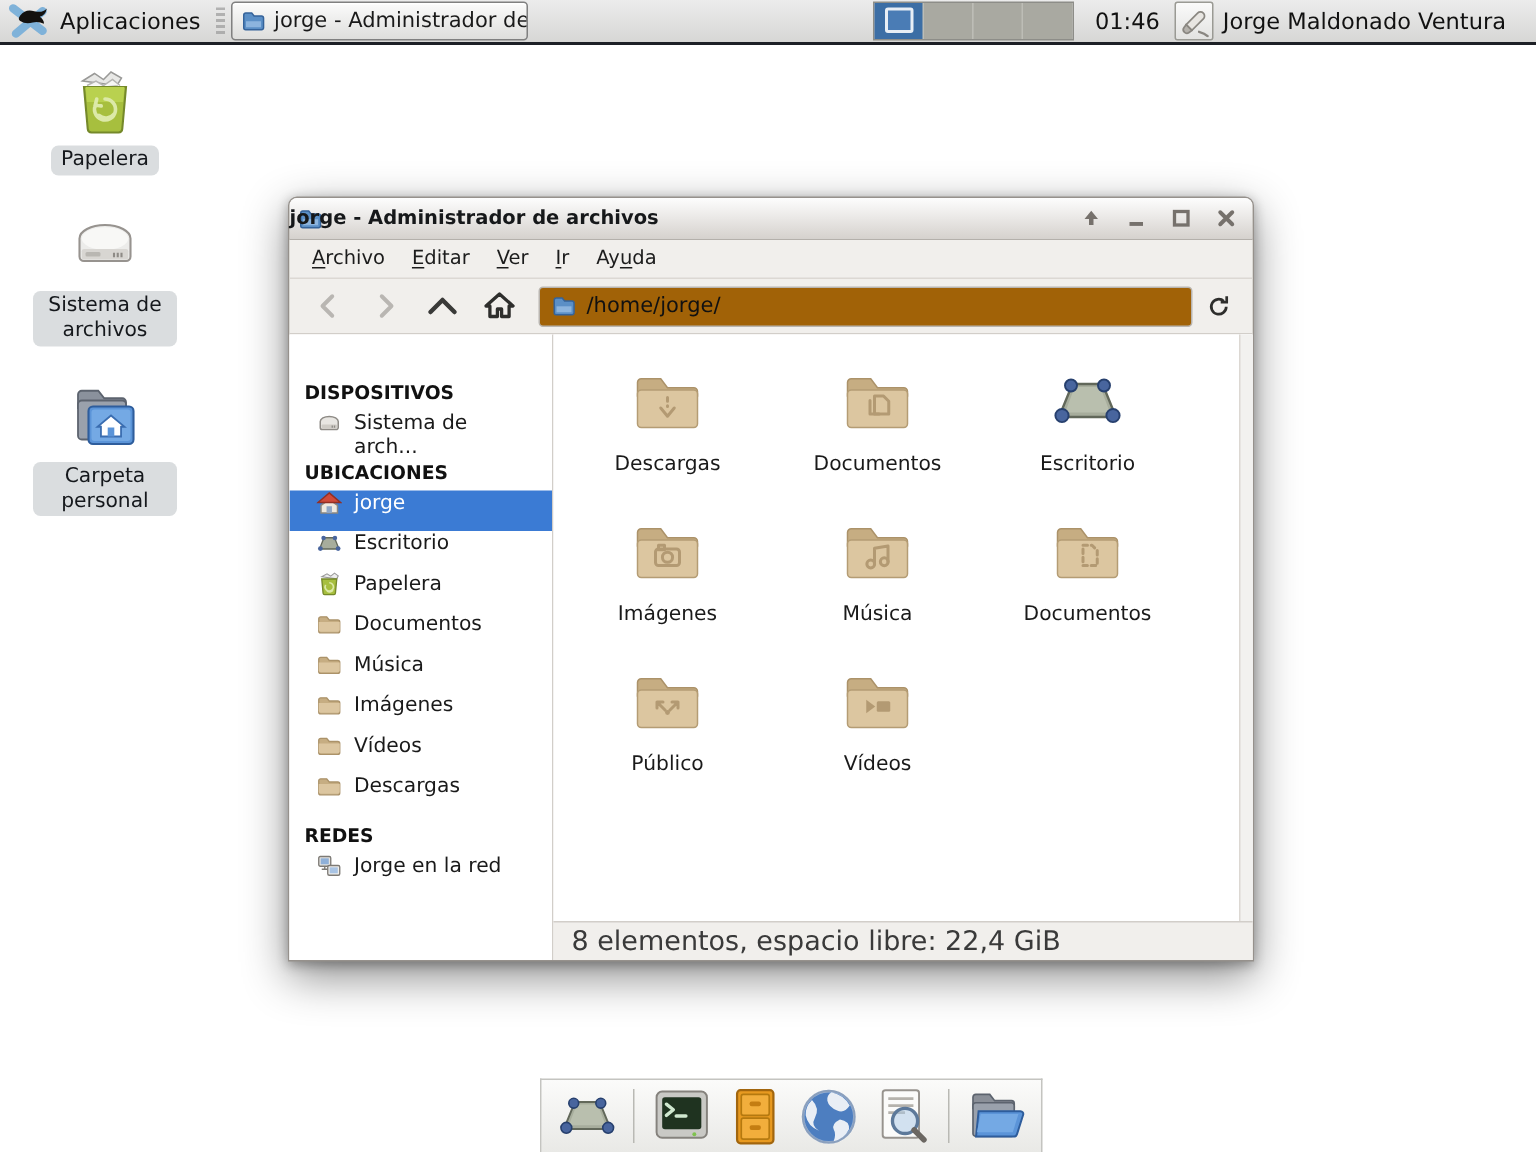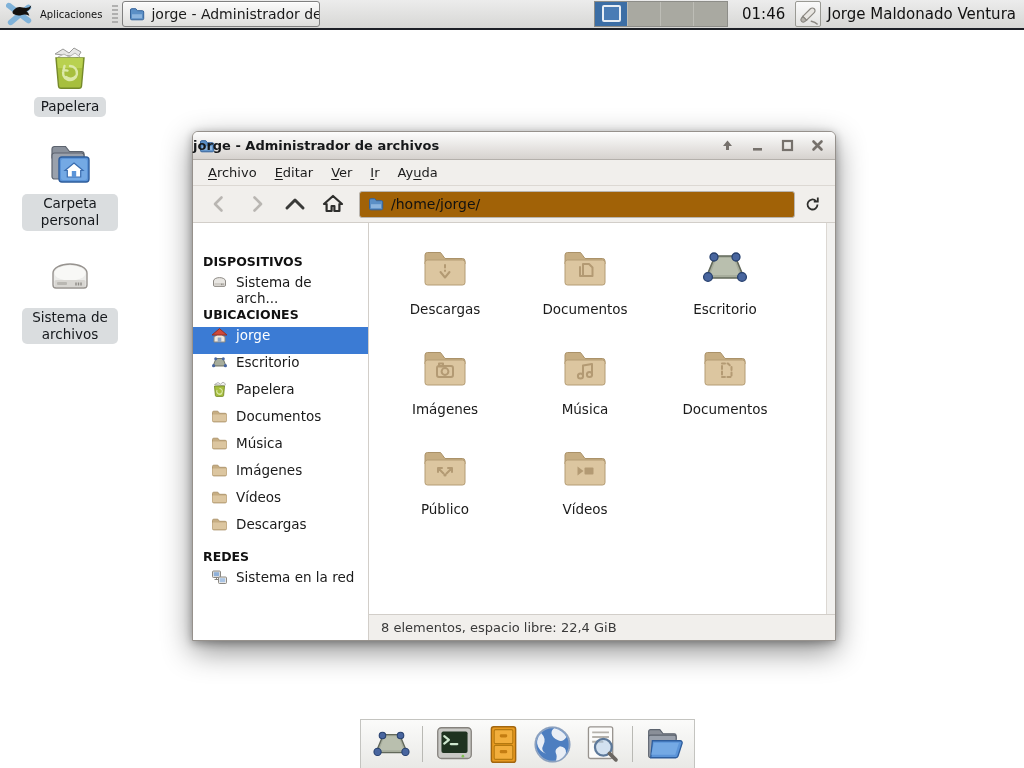--- a/index.html
+++ b/index.html
@@ -13,37 +13,37 @@
   .desktop::before { content:""; position:absolute; width:1600px; height:1200px; left:-300px; top:180px;
     border-radius:50%; background:radial-gradient(closest-side, rgba(255,255,255,0.10), rgba(255,255,255,0.05) 70%, rgba(255,255,255,0) 71%); }
   .desktop::after { content:""; position:absolute; width:1700px; height:1300px; left:-100px; top:240px;
     border-radius:50%; background:radial-gradient(closest-side, rgba(255,255,255,0.08), rgba(255,255,255,0.04) 72%, rgba(255,255,255,0) 73%); }
 
   
   .panel { position:absolute; left:0; top:0; width:1024px; height:30px;
     background:linear-gradient(#ececec,#d7d7d5); border-bottom:2px solid #1d2026;
     display:flex; align-items:center; z-index:50; }
   .panel .app-menu { display:flex; align-items:center; gap:6px; padding:0 8px 0 6px; height:28px; cursor:default; }
-  .panel .app-menu span { font-size:10px; color:#111; }
+  .panel .app-menu span { font-size:15px; color:#111; }
   .grip { width:6px; height:18px; margin:0 2px;
     background:repeating-linear-gradient(#9a9a9a 0 2px, transparent 2px 4px); opacity:.7; }
   .task-btn { display:flex; align-items:center; gap:6px; width:198px; height:26px; margin-left:2px;
     background:linear-gradient(#fbfbfb,#dededc); border:1px solid #808080; border-radius:3px; padding:0 6px;
     box-shadow:inset 0 1px 0 #fff; overflow:hidden; white-space:nowrap; font-size:14px; }
   .panel .spacer { flex:1; }
   .pager { display:flex; height:26px; border:1px solid #8d8d88; margin-right:10px; }
   .pager .ws { width:33px; height:24px; background:#a9a9a1; border-right:1px solid #bdbdb6; position:relative; }
   .pager .ws:last-child { border-right:none; }
   .pager .ws.active { background:#3c6ea5; }
   .pager .mini-win { position:absolute; left:7px; top:3px; width:19px; height:17px; background:#4a7cb5;
     border:2px solid #e8eef5; border-radius:2px; display:flex; align-items:center; justify-content:center; }
   .clock { font-size:15px; color:#111; margin:0 10px 0 4px; }
   .user-btn { width:26px; height:26px; border:1px solid #9a9a94; border-radius:2px; background:linear-gradient(#fafafa,#e3e3e1);
     display:flex; align-items:center; justify-content:center; margin-right:6px; }
-  .user-name { font-size:15px; color:#111; margin-right:8px; }
+  .user-name { font-size:15px; color:#111; margin-right:20px; }
 
   
   .desk-icons { position:absolute; left:22px; top:42px; width:96px; display:flex; flex-direction:column; gap:22px; z-index:5; }
   .desk-item { display:flex; flex-direction:column; align-items:center; gap:5px; cursor:default; }
   .desk-item .dico { width:50px; height:50px; }
   .desk-item .dlabel { background:rgba(213,216,219,0.88); border-radius:5px; padding:1px 7px 2px;
     text-align:center; color:#15181c; font-size:13.5px; line-height:1.25; max-width:96px; }
 
   
   .window { position:absolute; left:192px; top:131px; width:644px; height:510px;
@@ -74,21 +74,21 @@
   .side-row .sicon { width:17px; height:17px; flex:0 0 17px; }
 
   .main-wrap { flex:1; display:flex; flex-direction:column; min-width:0; }
   .files { flex:1; background:#fff; padding:12px 0 0 6px; position:relative; }
   .files-grid { display:grid; grid-template-columns:repeat(3,140px); grid-auto-rows:100px; }
   .file-item { display:flex; flex-direction:column; align-items:center; padding-top:8px; gap:8px; }
   .file-item .fico { width:50px; height:50px; }
   .file-item .flabel { font-size:13.5px; color:#1a1a1a; }
   .vscroll { position:absolute; right:0; top:0; bottom:0; width:9px; background:#f2f1ef; border-left:1px solid #dcd8d3; }
   .statusbar { height:26px; background:#f1efec; border-top:1px solid #d2cec9; display:flex; align-items:center;
-    padding:0 12px; font-size:13px; color:#3a3a3a; }
+    padding:0 12px; font-size:18px; color:#3a3a3a; }
 
   
   .dock { position:absolute; left:360px; top:719px; height:49px; z-index:40;
     background:linear-gradient(#fbfbfa,#e9e9e6); border:1px solid #c4c4c0; border-bottom:none;
     display:flex; align-items:center; padding:0 10px; gap:9px; }
   .dock .dkico { width:40px; height:40px; display:flex; align-items:center; justify-content:center; }
   .dock .dsep { width:1px; height:36px; background:#b9b9b4; margin:0 2px; }
 
   svg { display:block; }
 </style>
@@ -144,48 +144,48 @@
       <span class="dico">
         <svg width="50" height="50" viewBox="0 0 50 50">
     <path d="M10 12 l8 -5 6 4 5 -5 7 4 -3 5 Z" fill="#e8e8e6" stroke="#9a9a98" stroke-width="1"></path>
     <path d="M13 15 l6 -3 5 3 6 -4 5 4" fill="#f6f6f4" stroke="#b5b5b2" stroke-width="1"></path>
     <path d="M11 16 H39 L36.5 44 a2.5 2.5 0 0 1 -2.5 2.3 H16 a2.5 2.5 0 0 1 -2.5 -2.3 Z" fill="#a7bf3e" stroke="#75892a" stroke-width="1.4"></path>
     <path d="M12 16 H38 l-1 10 H13 Z" fill="#b9d14f"></path>
     <path d="M25 24 a7 7 0 1 1 -6 3.4 M19.5 24 l-1 4 4 .6 M31 34 a7 7 0 0 1 -10 1" fill="none" stroke="#dce9a8" stroke-width="2.4" stroke-linecap="round"></path>
         </svg>
       </span>
   <span class="dlabel">Papelera</span>
-    </div>
-    <div class="desk-item">
-      <span class="dico">
-        <svg width="50" height="50" viewBox="0 0 50 50">
-    <path d="M7 10 a2.5 2.5 0 0 1 2.5 -2.5 h11 l4 5 h12 a2.5 2.5 0 0 1 2.5 2.5 v4 H7 Z" fill="#8a919c" stroke="#5c636e" stroke-width="1.2"></path>
-    <rect x="7" y="14" width="32" height="26" rx="2.5" fill="#9aa1ac" stroke="#5c636e" stroke-width="1.2"></rect>
-    <rect x="14" y="18" width="30" height="25" rx="3" fill="#5b94d8" stroke="#2e5d9c" stroke-width="1.4"></rect>
-    <rect x="16" y="20" width="26" height="21" rx="2" fill="#74a9e4"></rect>
-    <path d="M29 24 l9 7.5 h-2.3 v6.5 h-13.4 v-6.5 H20 Z" fill="#fff" stroke="#3a6db0" stroke-width="1.2"></path>
-    <rect x="26.8" y="32" width="4.4" height="6" fill="#5b94d8"></rect>
-        </svg>
-      </span>
-  <span class="dlabel">Carpeta personal</span>
     </div>
     <div class="desk-item">
       <span class="dico">
         <svg width="50" height="50" viewBox="0 0 50 50">
     <path d="M8 20 a17 9 0 0 1 34 0 v12 a3 3 0 0 1 -3 3 H11 a3 3 0 0 1 -3 -3 Z" fill="#ececea" stroke="#97938f" stroke-width="1.4"></path>
     <ellipse cx="25" cy="20" rx="15.5" ry="7.5" fill="#f8f8f6"></ellipse>
     <rect x="9.5" y="27" width="31" height="7" rx="1.5" fill="#d8d6d2"></rect>
     <rect x="12" y="29" width="10" height="3" rx="1" fill="#b9b7b2"></rect>
     <g stroke="#8e8b86" stroke-width="1.4">
             <path d="M31 29.5 v3 M33.5 29.5 v3 M36 29.5 v3"></path>
           </g>
         </svg>
       </span>
   <span class="dlabel">Sistema de archivos</span>
     </div>
+    <div class="desk-item">
+      <span class="dico">
+        <svg width="50" height="50" viewBox="0 0 50 50">
+    <path d="M7 10 a2.5 2.5 0 0 1 2.5 -2.5 h11 l4 5 h12 a2.5 2.5 0 0 1 2.5 2.5 v4 H7 Z" fill="#8a919c" stroke="#5c636e" stroke-width="1.2"></path>
+    <rect x="7" y="14" width="32" height="26" rx="2.5" fill="#9aa1ac" stroke="#5c636e" stroke-width="1.2"></rect>
+    <rect x="14" y="18" width="30" height="25" rx="3" fill="#5b94d8" stroke="#2e5d9c" stroke-width="1.4"></rect>
+    <rect x="16" y="20" width="26" height="21" rx="2" fill="#74a9e4"></rect>
+    <path d="M29 24 l9 7.5 h-2.3 v6.5 h-13.4 v-6.5 H20 Z" fill="#fff" stroke="#3a6db0" stroke-width="1.2"></path>
+    <rect x="26.8" y="32" width="4.4" height="6" fill="#5b94d8"></rect>
+        </svg>
+      </span>
+  <span class="dlabel">Carpeta personal</span>
+    </div>
   </div>
 
 <div class="window">
   <div class="titlebar">
     <span class="tb-ico">
         <svg width="16" height="16" viewBox="0 0 16 16">
     <path d="M1.5 4 a1.3 1.3 0 0 1 1.3 -1.3 h4 l1.6 2 h5 a1.3 1.3 0 0 1 1.3 1.3 v6.5 a1.3 1.3 0 0 1 -1.3 1.3 H2.8 a1.3 1.3 0 0 1 -1.3 -1.3 Z" fill="#5b8fc6" stroke="#35639a" stroke-width="1"></path>
     <path d="M3 8.2 h10 v4 H3 Z" fill="#8cb4de"></path>
         </svg>
       </span>
@@ -355,21 +355,21 @@
         <div class="side-row">
           <span class="sicon">
             <svg width="17" height="17" viewBox="0 0 17 17">
   <rect x="1.5" y="2" width="8" height="6.5" rx="1" fill="#e6e4e0" stroke="#7d7a75" stroke-width=".9"></rect>
   <rect x="2.8" y="3.2" width="5.4" height="4" fill="#8fb0d8"></rect>
   <path d="M3.5 10.5 h4 M5.5 8.5 v2" stroke="#7d7a75" stroke-width=".9"></path>
   <rect x="7.5" y="8" width="8" height="6.5" rx="1" fill="#f0eeea" stroke="#7d7a75" stroke-width=".9"></rect>
   <rect x="8.8" y="9.2" width="5.4" height="4" fill="#a9c4e4"></rect>
             </svg>
           </span>
-      <span>Sistema en la red</span>
+      <span>Jorge en la red</span>
         </div>
       </div>
     <div class="main-wrap">
       <div class="files">
         <div class="files-grid">
             <div class="file-item">
               <span class="fico">
                 <svg width="50" height="50" viewBox="0 0 50 50">
     <path d="M5 12 a2.5 2.5 0 0 1 2.5-2.5 h13 l4.5 6 h17.5 a2.5 2.5 0 0 1 2.5 2.5 v3 H5 Z" fill="#c6ad82" stroke="#ab9269" stroke-width="1"></path>
     <rect x="5" y="17" width="40" height="25" rx="2.5" fill="#dcc6a0" stroke="#b49c74" stroke-width="1"></rect>

